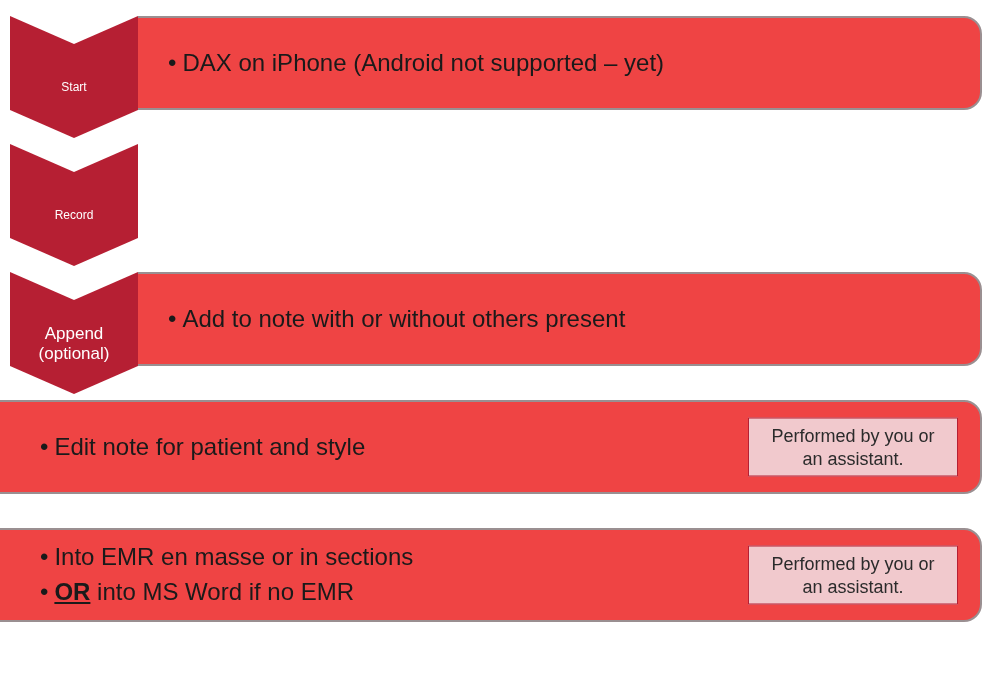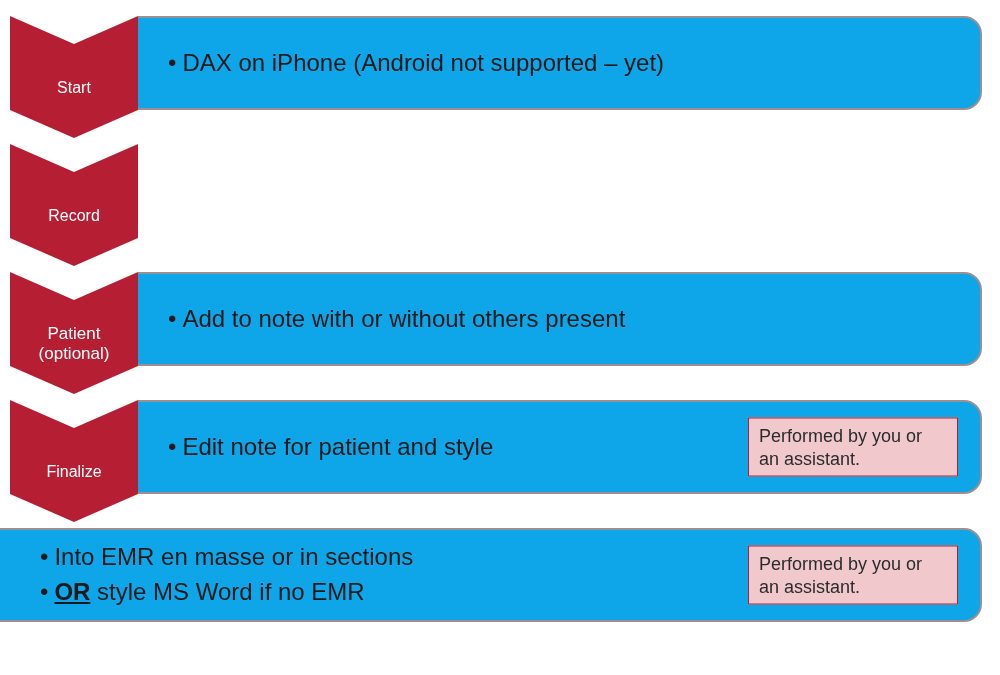--- a/index.html
+++ b/index.html
@@ -60,36 +60,36 @@
     position: absolute;
     top: 28px;
     left: 0;
     width: 128px;
     height: calc(100% - 6px);
     display: flex;
     align-items: center;
     justify-content: center;
     text-align: center;
     color: #fff;
-    font-size: 16px;
+    font-size: 12px;
     line-height: 1.15;
     z-index: 4;
     padding: 0 6px;
   }
   .chev-label.small { font-size: 17px; }
 
   
   .content {
     position: relative;
     flex: 1;
     margin-left: -24px;
     border: 2px solid #9a8f91;
     border-top-right-radius: 18px;
     border-bottom-right-radius: 18px;
-    background: #0ea5e9;
+    background: #ef4444;
     padding: 10px 18px 10px 52px;
     display: flex;
     align-items: center;
     z-index: 1;
   }
   .content ul {
     list-style: none;
     font-size: 24px;
     color: #1a1a1a;
     line-height: 1.45;
@@ -106,20 +106,21 @@
   
   .note {
     position: absolute;
     right: 22px;
     top: 50%;
     transform: translateY(-50%);
     width: 210px;
     background: #f1c9cd;
     border: 1.5px solid #b61f33;
     padding: 6px 10px;
+    text-align: center;
     font-size: 18px;
     color: #2b2b2b;
     line-height: 1.25;
   }
 </style>
 </head>
 <body>
 
 <div class="step">
   <div class="chev">
@@ -142,45 +143,39 @@
     <div class="chev-bot"></div>
     <div class="chev-label">Record</div>
   </div>
 </div>
 
 <div class="step">
   <div class="chev">
     <div class="chev-body"></div>
     <div class="chev-top"></div>
     <div class="chev-bot"></div>
-    <div class="chev-label small">Patient (optional)</div>
+    <div class="chev-label small">Append (optional)</div>
   </div>
   <div class="content">
     <ul>
       <li><span>Add to note with or without others present</span></li>
     </ul>
   </div>
 </div>
 
 <div class="step">
-  <div class="chev">
-    <div class="chev-body"></div>
-    <div class="chev-top"></div>
-    <div class="chev-bot"></div>
-    <div class="chev-label">Finalize</div>
-  </div>
   <div class="content">
     <ul>
       <li><span>Edit note for patient and style</span></li>
     </ul>
     <div class="note">Performed by you or an assistant.</div>
   </div>
 </div>
 
 <div class="step">
   <div class="content">
     <ul>
       <li><span>Into EMR en masse or in sections</span></li>
-      <li><span class="emph">OR</span><span> style MS Word if no EMR</span></li>
+      <li><span class="emph">OR</span><span> into MS Word if no EMR</span></li>
     </ul>
     <div class="note">Performed by you or an assistant.</div>
   </div>
 </div>
 
 </body></html>

